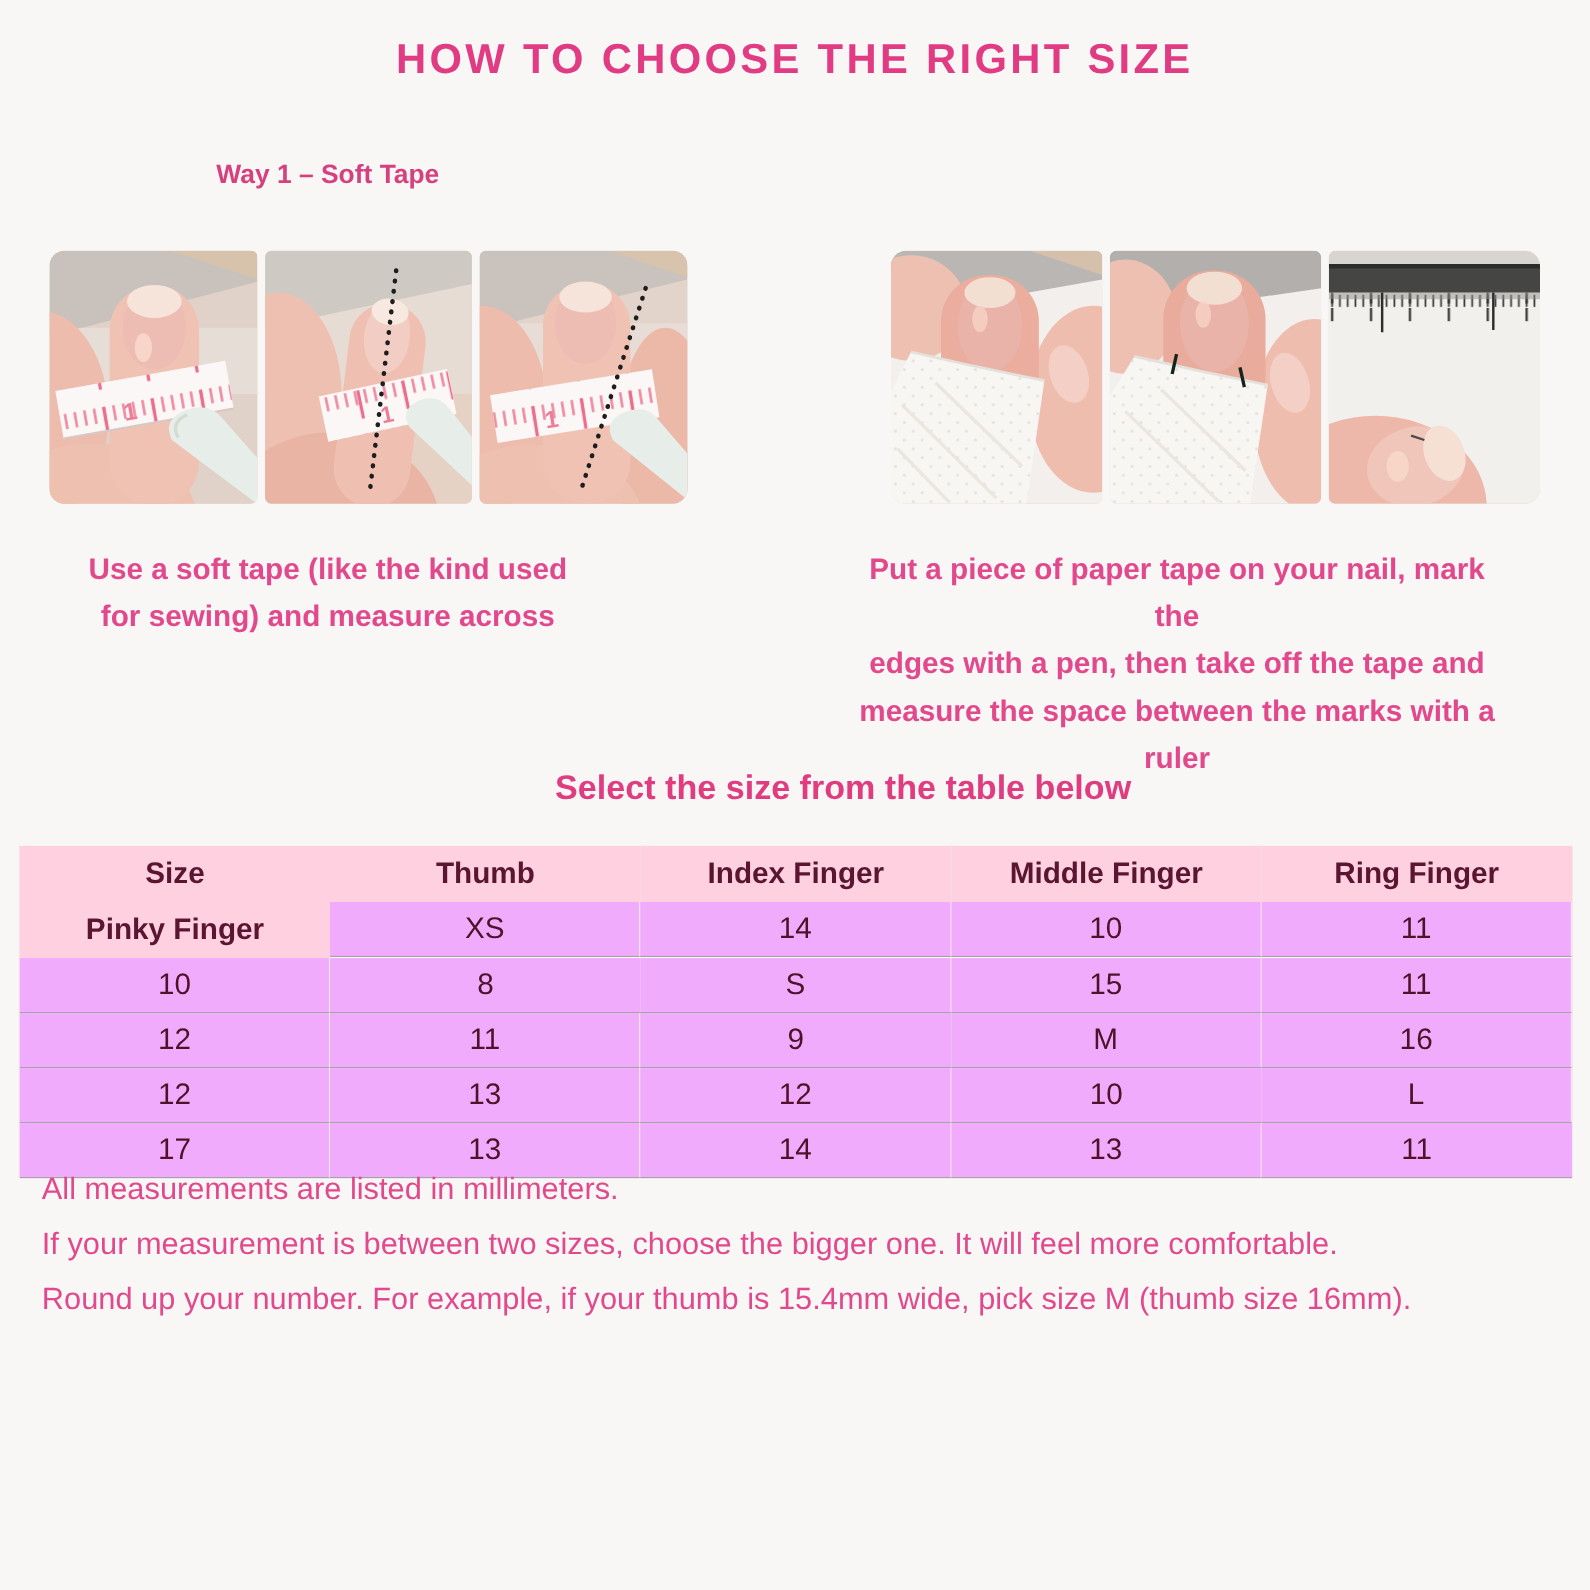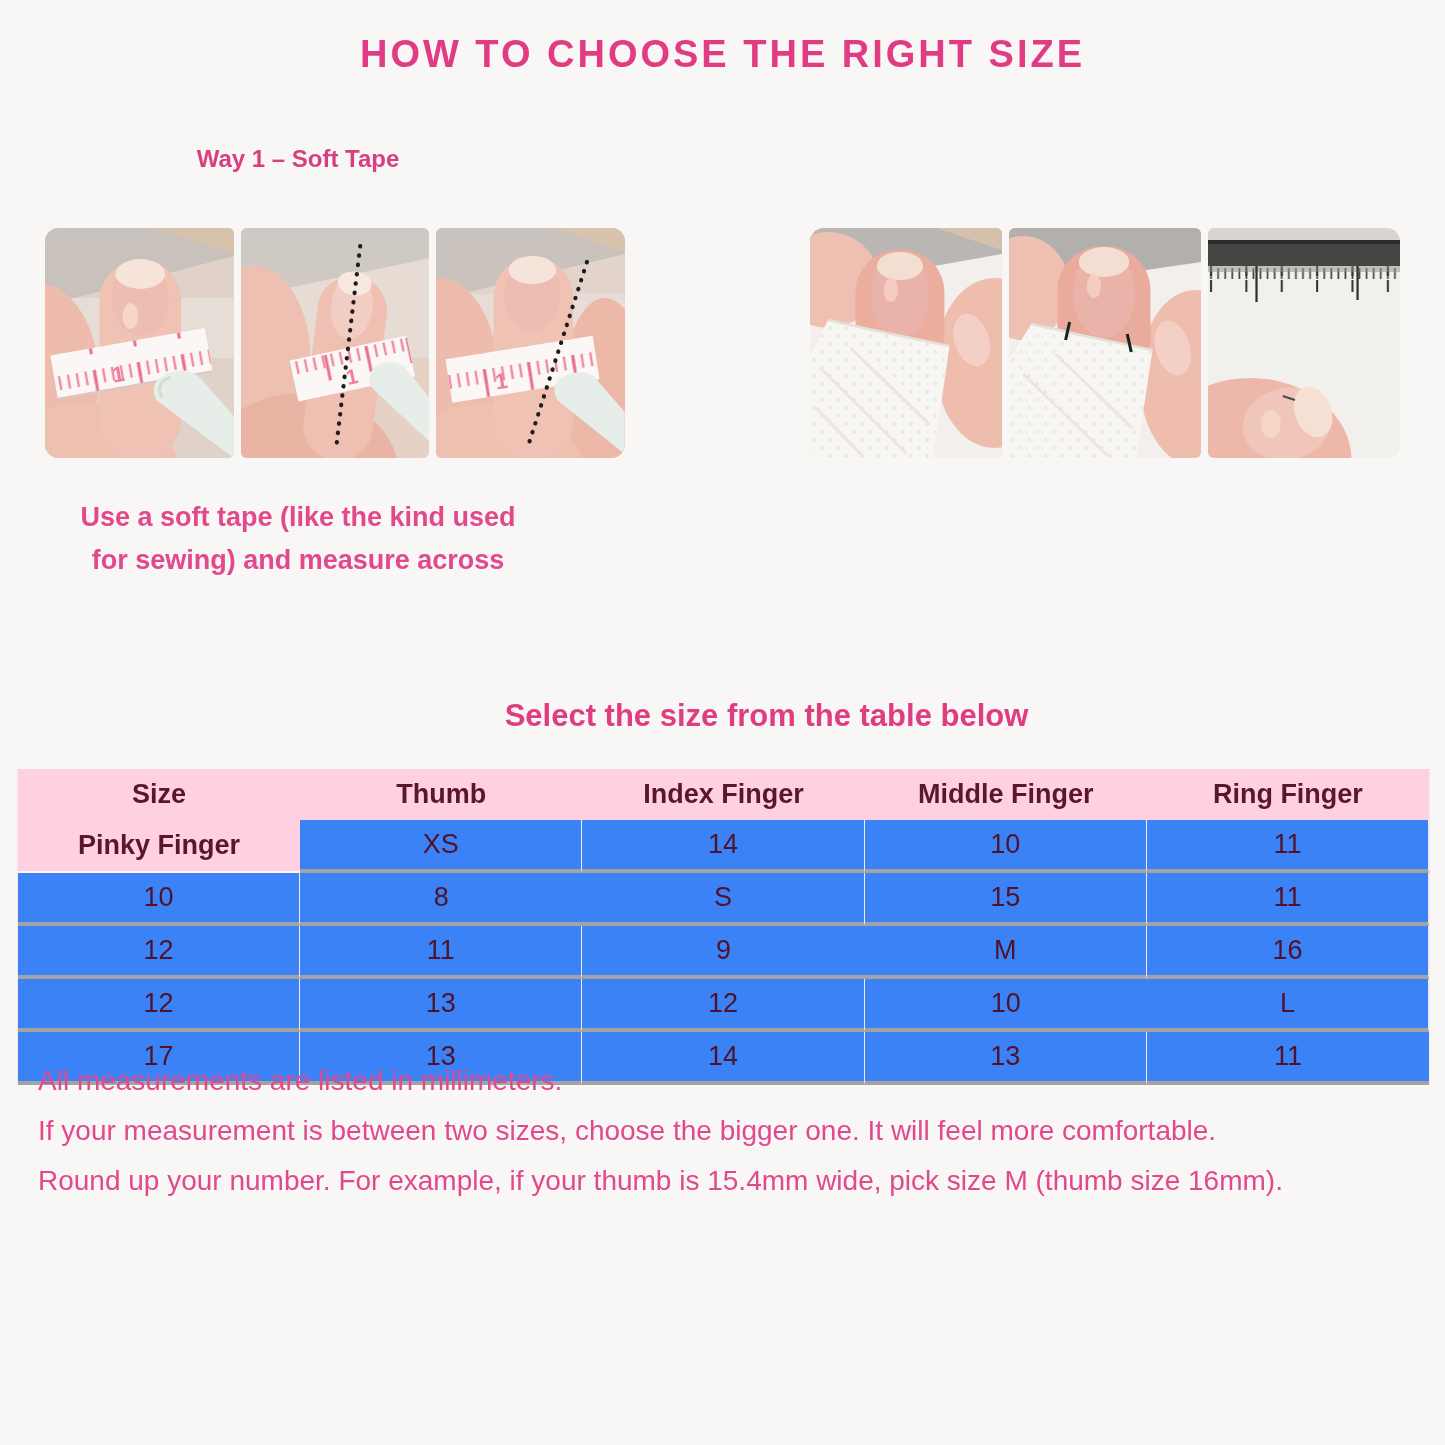--- a/index.html
+++ b/index.html
@@ -60,24 +60,24 @@
     position:absolute;top:769px;left:17px;width:1411px;
     display:grid;grid-template-columns:repeat(5,1fr);
     border-left:1px solid #f2e7ea;border-right:1px solid #f2e7ea;
   }
   .size-table .th{
     background:#ffd0e0;color:#5a1630;
     font-size:27px;font-weight:bold;
     height:51px;display:flex;align-items:center;justify-content:center;
   }
   .size-table .td{
-    background:#3b82f6;color:#4f1229;
+    background:#f0abfc;color:#4f1229;
     font-size:27px;
     height:49px;display:flex;align-items:center;justify-content:center;
-    border-bottom:4px solid #a3a3a3;
+    border-bottom:1px solid #a3a3a3;
     border-right:1px solid #f4ebee;
   }
   .size-table .td.last-col{border-right:none;}
 
   .notes{
     position:absolute;top:1056px;left:38px;width:1380px;
     font-size:28px;line-height:50px;color:#e2498c;
   }
 </style>
 </head>
@@ -258,20 +258,25 @@
         <ellipse cx="62" cy="196" rx="10" ry="14" fill="#f7d6c9" opacity="0.9"></ellipse>
         <line x1="74" y1="168" x2="86" y2="172" stroke="#4a4a48" stroke-width="2"></line>
       </svg>
     </div>
   </div>
 
   <div class="method-desc desc-left">
     <div>Use a soft tape (like the kind used</div>
     <div>for sewing) and measure across</div>
   </div>
+  <div class="method-desc desc-right">
+    <div>Put a piece of paper tape on your nail, mark the</div>
+    <div>edges with a pen, then take off the tape and</div>
+    <div>measure the space between the marks with a ruler</div>
+  </div>
 
   <div class="table-heading">Select the size from the table below</div>
 
   <div class="size-table">
     <div class="th">Size</div>
     <div class="th">Thumb</div>
     <div class="th">Index Finger</div>
     <div class="th">Middle Finger</div>
     <div class="th">Ring Finger</div>
     <div class="th">Pinky Finger</div>

